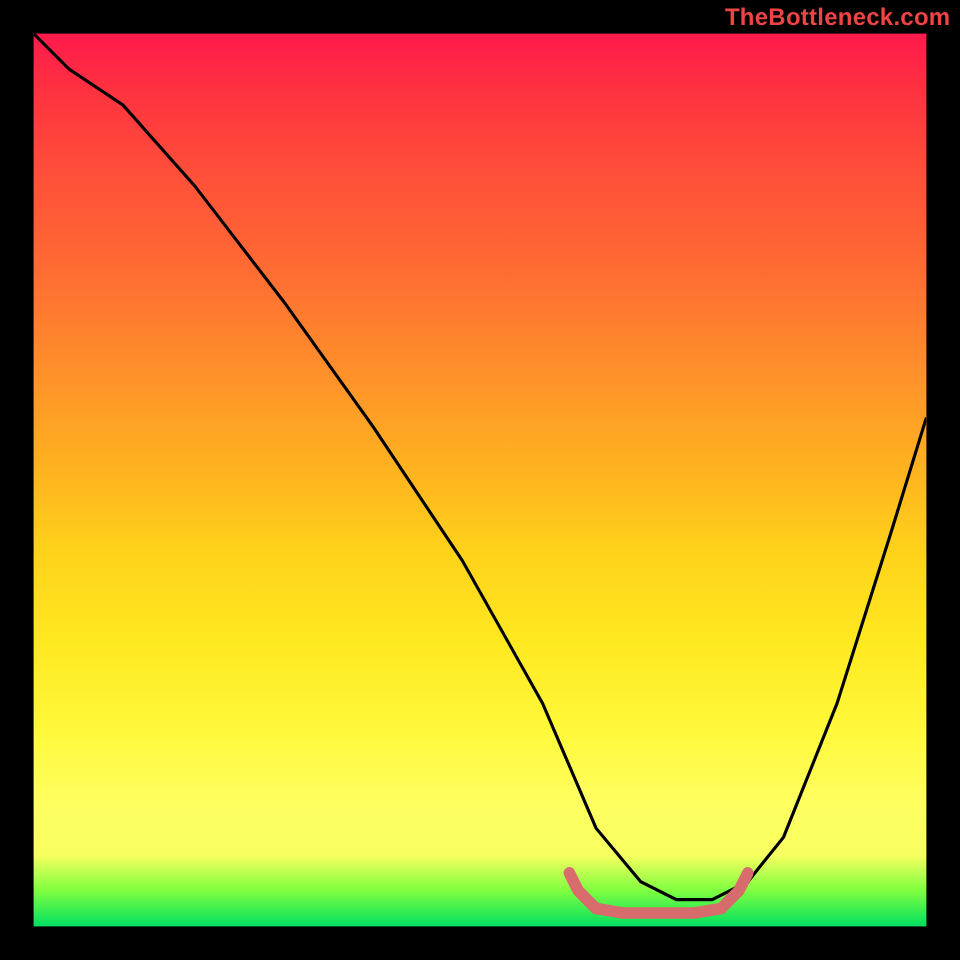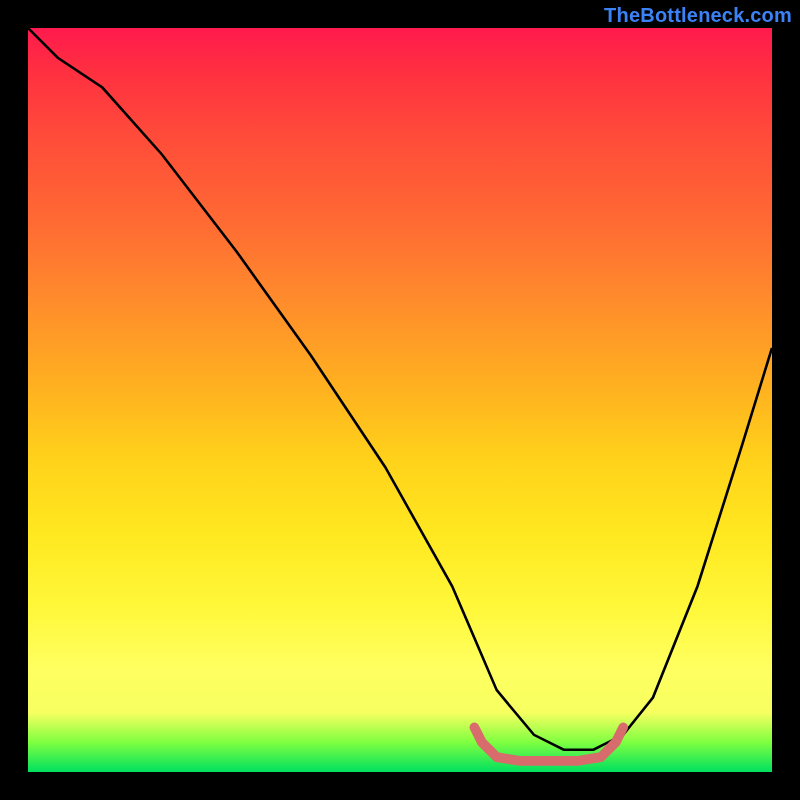--- a/index.html
+++ b/index.html
@@ -14,21 +14,21 @@
   .frame {
     position: relative;
     width: 800px;
     height: 800px;
     background: #000;
   }
   .watermark {
     position: absolute;
     top: 4px;
     right: 8px;
-    color: #3b82f6;
+    color: #ef4444;
     font-size: 20px;
     font-weight: bold;
     z-index: 10;
     letter-spacing: 0.2px;
   }
   .plot-area {
     position: absolute;
     left: 28px;
     top: 28px;
     width: 744px;

